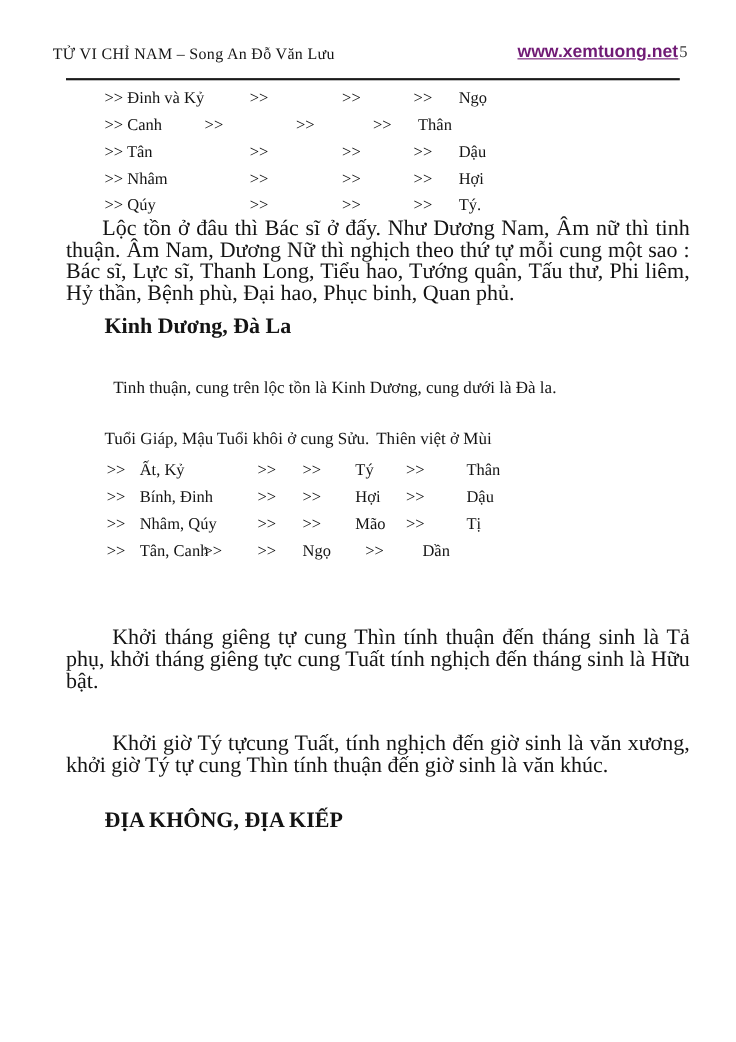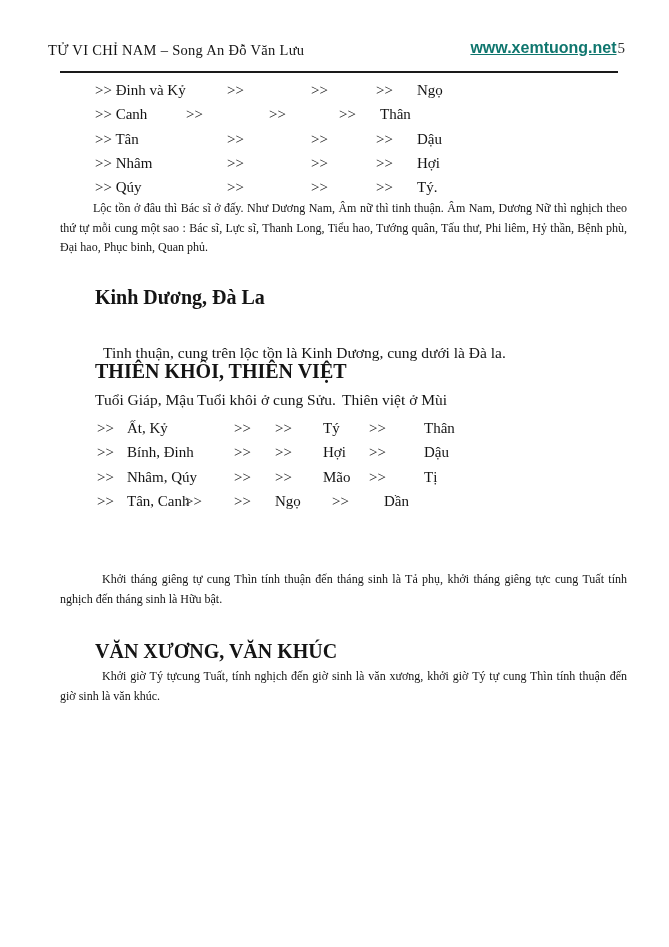--- a/index.html
+++ b/index.html
@@ -17,39 +17,39 @@
   .trow span{position:absolute;top:0;white-space:nowrap;}
   
   .a0{left:95px}.a1{left:227px}.a2{left:311px}.a3{left:376px}.a4{left:417px}
   .b1{left:186px}.b2{left:269px}.b3{left:339px}.b4{left:380px}
   .r10{top:82px}.r11{top:106px}.r12{top:131px}.r13{top:155px}.r14{top:179px}
   
   .d0{left:97px}.d1{left:127px}.d2{left:234px}.d3{left:275px}.d4{left:323px}.d5{left:369px}.d6{left:424px}
   .e2{left:185px}.e3{left:234px}.e4{left:275px}.e5{left:332px}.e6{left:384px}
   .r20{top:420px}.r21{top:444px}.r22{top:469px}.r23{top:493px}
   
-  .para{position:absolute;left:60px;width:567px;margin:0;font-size:12px;line-height:20px;
+  .para{position:absolute;left:60px;width:567px;margin:0;font-size:20px;line-height:20px;
         text-align:justify;text-indent:33px;}
   .para.i42{text-indent:42px;}
   .p1{top:199px;line-height:19.5px;}
   .head{position:absolute;left:95px;margin:0;font-size:20px;font-weight:bold;white-space:nowrap;}
   .hk{top:286px}.ht{top:360px}.hta{top:543px}.hv{top:640px}.hd{top:735px}.hh{top:829px}
   .t-kinh{position:absolute;left:103px;top:316px;font-size:15.5px;white-space:nowrap;margin-top:28px;}
   .t-thien{position:absolute;top:391px;font-size:15.5px;white-space:nowrap;}
   .ti0{left:95px}.ti1{left:197px}.ti2{left:342px}
   .p-ta{top:569px}.p-van{top:666px}.p-dia{top:761px}
   .footer-bar{position:absolute;left:0;top:931px;width:669px;height:16px;}
 </style>
 </head>
 <body>
 
 <div class="page">
 
   <span class="h-title">TỬ VI CHỈ NAM – Song An Đỗ Văn Lưu</span>
-  <span class="h-right"><a class="h-link" style="color: #0f766e;">www.xemtuong.net</a><span class="h-page">5</span></span>
+  <span class="h-right"><a class="h-link" style="color: #701a75;">www.xemtuong.net</a><span class="h-page">5</span></span>
   <div class="rule"></div>
 
   <div class="trow r10">
     <span class="a0">&gt;&gt; Đinh và Kỷ</span>
     <span class="a1">&gt;&gt;</span>
     <span class="a2">&gt;&gt;</span>
     <span class="a3">&gt;&gt;</span>
     <span class="a4">Ngọ</span>
   </div>
   <div class="trow r11">
@@ -79,21 +79,20 @@
     <span class="a2">&gt;&gt;</span>
     <span class="a3">&gt;&gt;</span>
     <span class="a4">Tý.</span>
   </div>
 
   <p class="para p1">Lộc tồn ở đâu thì Bác sĩ ở đấy. Như Dương Nam, Âm nữ thì tinh thuận. Âm Nam, Dương Nữ thì nghịch theo thứ tự mỗi cung một sao : Bác sĩ, Lực sĩ, Thanh Long, Tiểu hao, Tướng quân, Tấu thư, Phi liêm, Hỷ thần, Bệnh phù, Đại hao, Phục binh, Quan phủ.</p>
 
   <h2 class="head hk">Kinh Dương, Đà La</h2>
   <span class="t-kinh">Tinh thuận, cung trên lộc tồn là Kinh Dương, cung dưới là Đà la.</span>
 
-  <h2 class="head ht">THIÊN KHÔI, THIÊN VIỆT</h2>
   <span class="t-thien ti0">Tuổi Giáp, Mậu</span>
   <span class="t-thien ti1">Tuổi khôi ở cung Sửu.</span>
   <span class="t-thien ti2">Thiên việt ở Mùi</span>
 
   <div class="trow r20">
     <span class="d0">&gt;&gt;</span>
     <span class="d1">Ất, Kỷ</span>
     <span class="d2">&gt;&gt;</span>
     <span class="d3">&gt;&gt;</span>
     <span class="d4">Tý</span>
@@ -123,20 +122,20 @@
     <span class="d1">Tân, Canh</span>
     <span class="e2">&gt;&gt;</span>
     <span class="e3">&gt;&gt;</span>
     <span class="e4">Ngọ</span>
     <span class="e5">&gt;&gt;</span>
     <span class="e6">Dần</span>
   </div>
 
   <p class="para i42 p-ta">Khởi tháng giêng tự cung Thìn tính thuận đến tháng sinh là Tả phụ, khởi tháng giêng tực cung Tuất tính nghịch đến tháng sinh là Hữu bật.</p>
 
-  <h2 class="head hv">VĂN XƯƠNG, VĂN KHÚC</h2>
   <p class="para i42 p-van">Khởi giờ Tý tựcung Tuất, tính nghịch đến giờ sinh là văn xương, khởi giờ Tý tự cung Thìn tính thuận đến giờ sinh là văn khúc.</p>
 
+  <h2 class="head hd">ĐỊA KHÔNG, ĐỊA KIẾP</h2>
 
 
   <div class="footer-bar" style="background: rgb(47, 79, 79);"></div>
 
 </div>
 
 </body></html>

